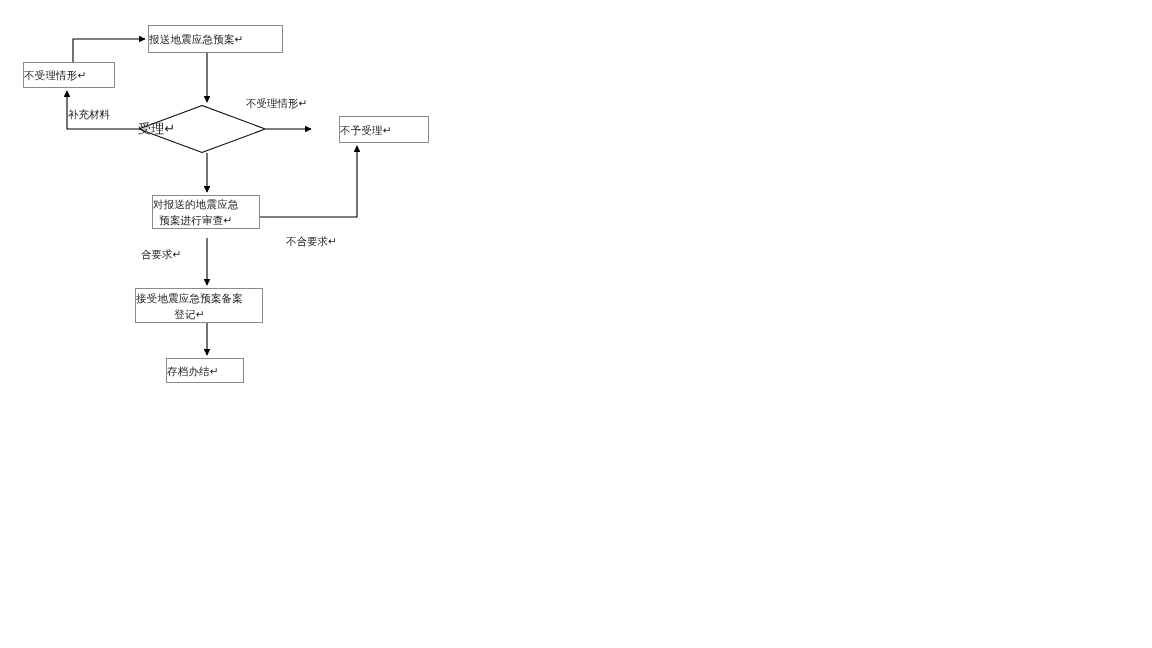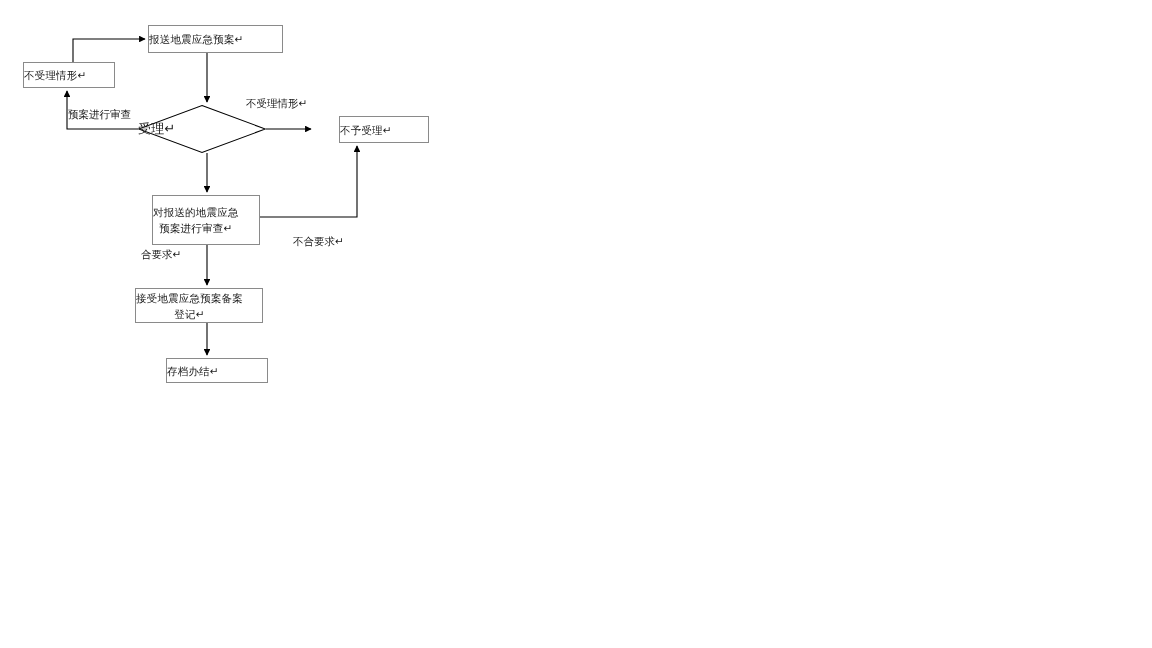--- a/index.html
+++ b/index.html
@@ -125,35 +125,35 @@
     <svg class="diamond-shape" viewBox="0 0 128 48" preserveAspectRatio="none">
       <polygon points="64,0.6 127.4,24 64,47.4 0.6,24" fill="#ffffff" stroke="#000000" stroke-width="1.1" vector-effect="non-scaling-stroke"></polygon>
     </svg>
     <span class="diamond-label">受理↵</span>
   </div>
 
   <div class="node" style="left: 314px; top: 116px; width: 90px; height: 27px; margin-left: 25px;">
     <span>不予受理↵</span>
   </div>
 
-  <div class="node" style="left: 152px; top: 195px; width: 108px; height: 50px;">
+  <div class="node" style="left: 152px; top: 195px; width: 108px; height: 34px;">
     <span>对报送的地震应急
 预案进行审查↵</span>
   </div>
 
   <div class="node" style="left: 135px; top: 288px; width: 128px; height: 35px;">
     <span>接受地震应急预案备案
 登记↵</span>
   </div>
 
-  <div class="node" style="left: 166px; top: 358px; width: 102px; height: 25px;">
+  <div class="node" style="left: 166px; top: 358px; width: 78px; height: 25px;">
     <span>存档办结↵</span>
   </div>
 
-  <div class="edge-label" style="left: 68px; top: 107px;">预案进行审查</div>
+  <div class="edge-label" style="left: 68px; top: 107px;">补充材料</div>
 
   <div class="edge-label" style="left: 246px; top: 96px;">不受理情形↵</div>
 
-  <div class="edge-label" style="left: 293px; top: 234px;">不合要求↵</div>
+  <div class="edge-label" style="left: 286px; top: 234px;">不合要求↵</div>
 
   <div class="edge-label" style="left: 141px; top: 247px;">合要求↵</div>
 
 </div>
 
 </body></html>

